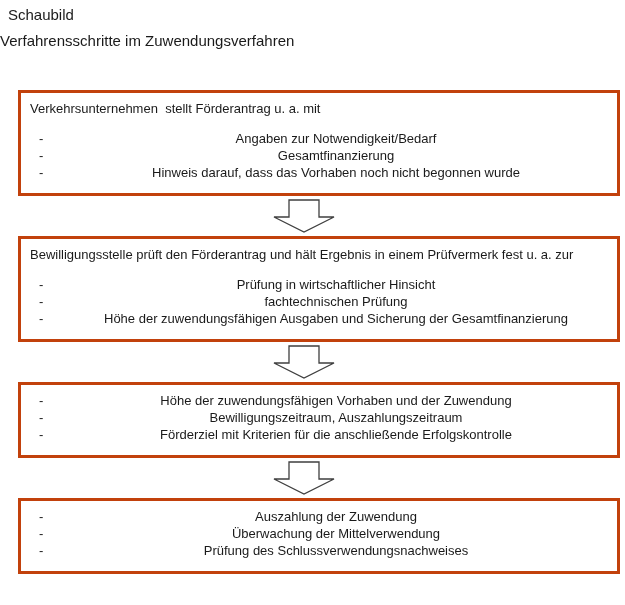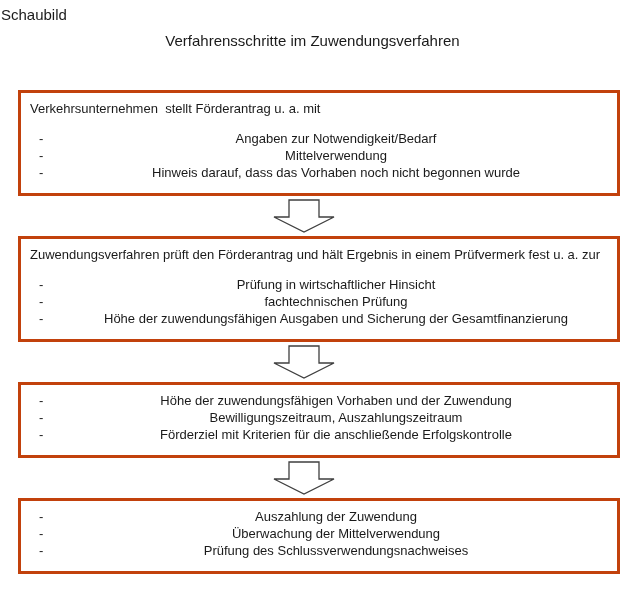--- a/index.html
+++ b/index.html
@@ -11,26 +11,25 @@
     width: 625px;
     height: 605px;
     font-family: "Liberation Sans", sans-serif;
     color: #1a1a1a;
     overflow: hidden;
     position: relative;
   }
   .doc-label {
     font-size: 15px;
     line-height: 18px;
-    padding: 6px 0 0 1px;
+    padding: 6px 0 0 8px;
   }
   .doc-title {
     font-size: 15px;
     line-height: 18px;
-    text-align: center;
     margin-top: 8px;
   }
   .flow {
     margin: 40px 5px 0 8px;
   }
   .box {
     border: 3px solid #c2410c;
     background: #ffffff;
     padding: 7px 10px 12px 9px;
     font-size: 13px;
@@ -74,36 +73,36 @@
 <div class="flow">
 
   <div class="box">
     <div class="box-header">Verkehrsunternehmen  stellt Förderantrag u. a. mit</div>
     <div class="bullet-row">
       <span class="bullet-dash">-</span>
       <span class="bullet-text">Angaben zur Notwendigkeit/Bedarf</span>
     </div>
     <div class="bullet-row">
       <span class="bullet-dash">-</span>
-      <span class="bullet-text">Mittelverwendung</span>
+      <span class="bullet-text">Gesamtfinanzierung</span>
     </div>
     <div class="bullet-row">
       <span class="bullet-dash">-</span>
       <span class="bullet-text">Hinweis darauf, dass das Vorhaben noch nicht begonnen wurde</span>
     </div>
   </div>
 
   <div class="arrow-wrap">
     <svg width="64" height="34" viewBox="0 0 64 34" aria-hidden="true">
       <polygon points="17,1 47,1 47,18 62,18 32,33 2,18 17,18" fill="#ffffff" stroke="#3f3f3f" stroke-width="1.3" stroke-linejoin="miter"></polygon>
     </svg>
   </div>
 
   <div class="box">
-    <div class="box-header">Zuwendungsverfahren prüft den Förderantrag und hält Ergebnis in einem Prüfvermerk fest u. a. zur</div>
+    <div class="box-header">Bewilligungsstelle prüft den Förderantrag und hält Ergebnis in einem Prüfvermerk fest u. a. zur</div>
     <div class="bullet-row">
       <span class="bullet-dash">-</span>
       <span class="bullet-text">Prüfung in wirtschaftlicher Hinsicht</span>
     </div>
     <div class="bullet-row">
       <span class="bullet-dash">-</span>
       <span class="bullet-text">fachtechnischen Prüfung</span>
     </div>
     <div class="bullet-row">
       <span class="bullet-dash">-</span>

